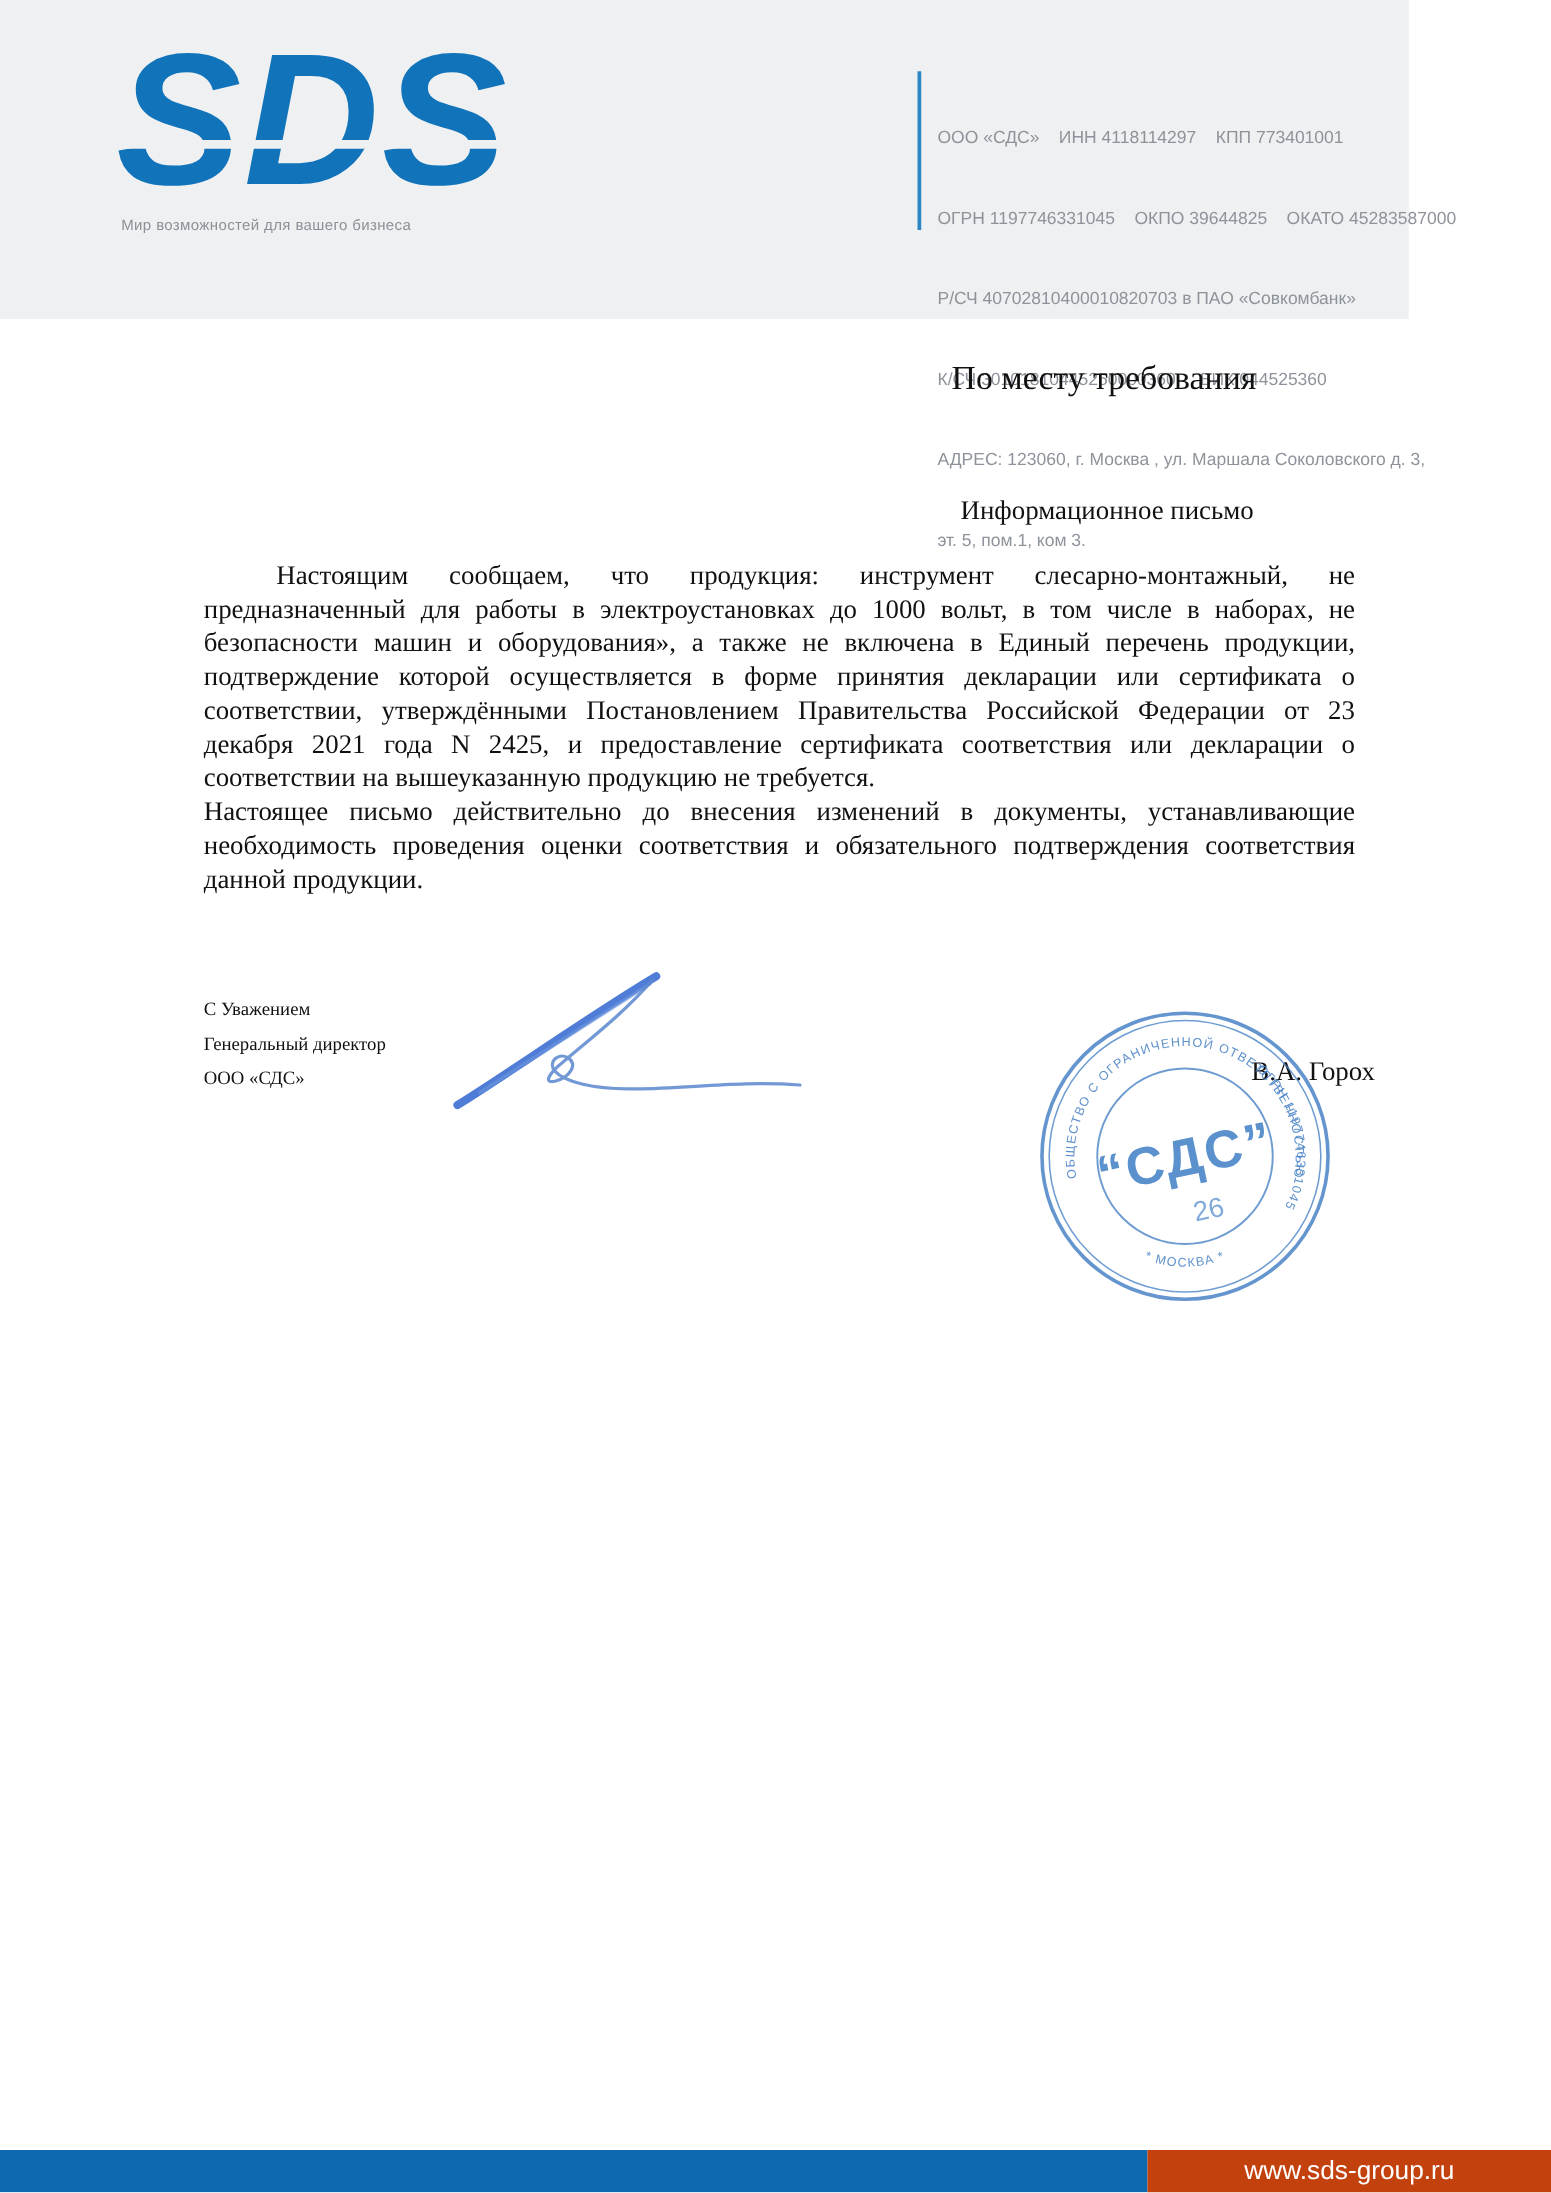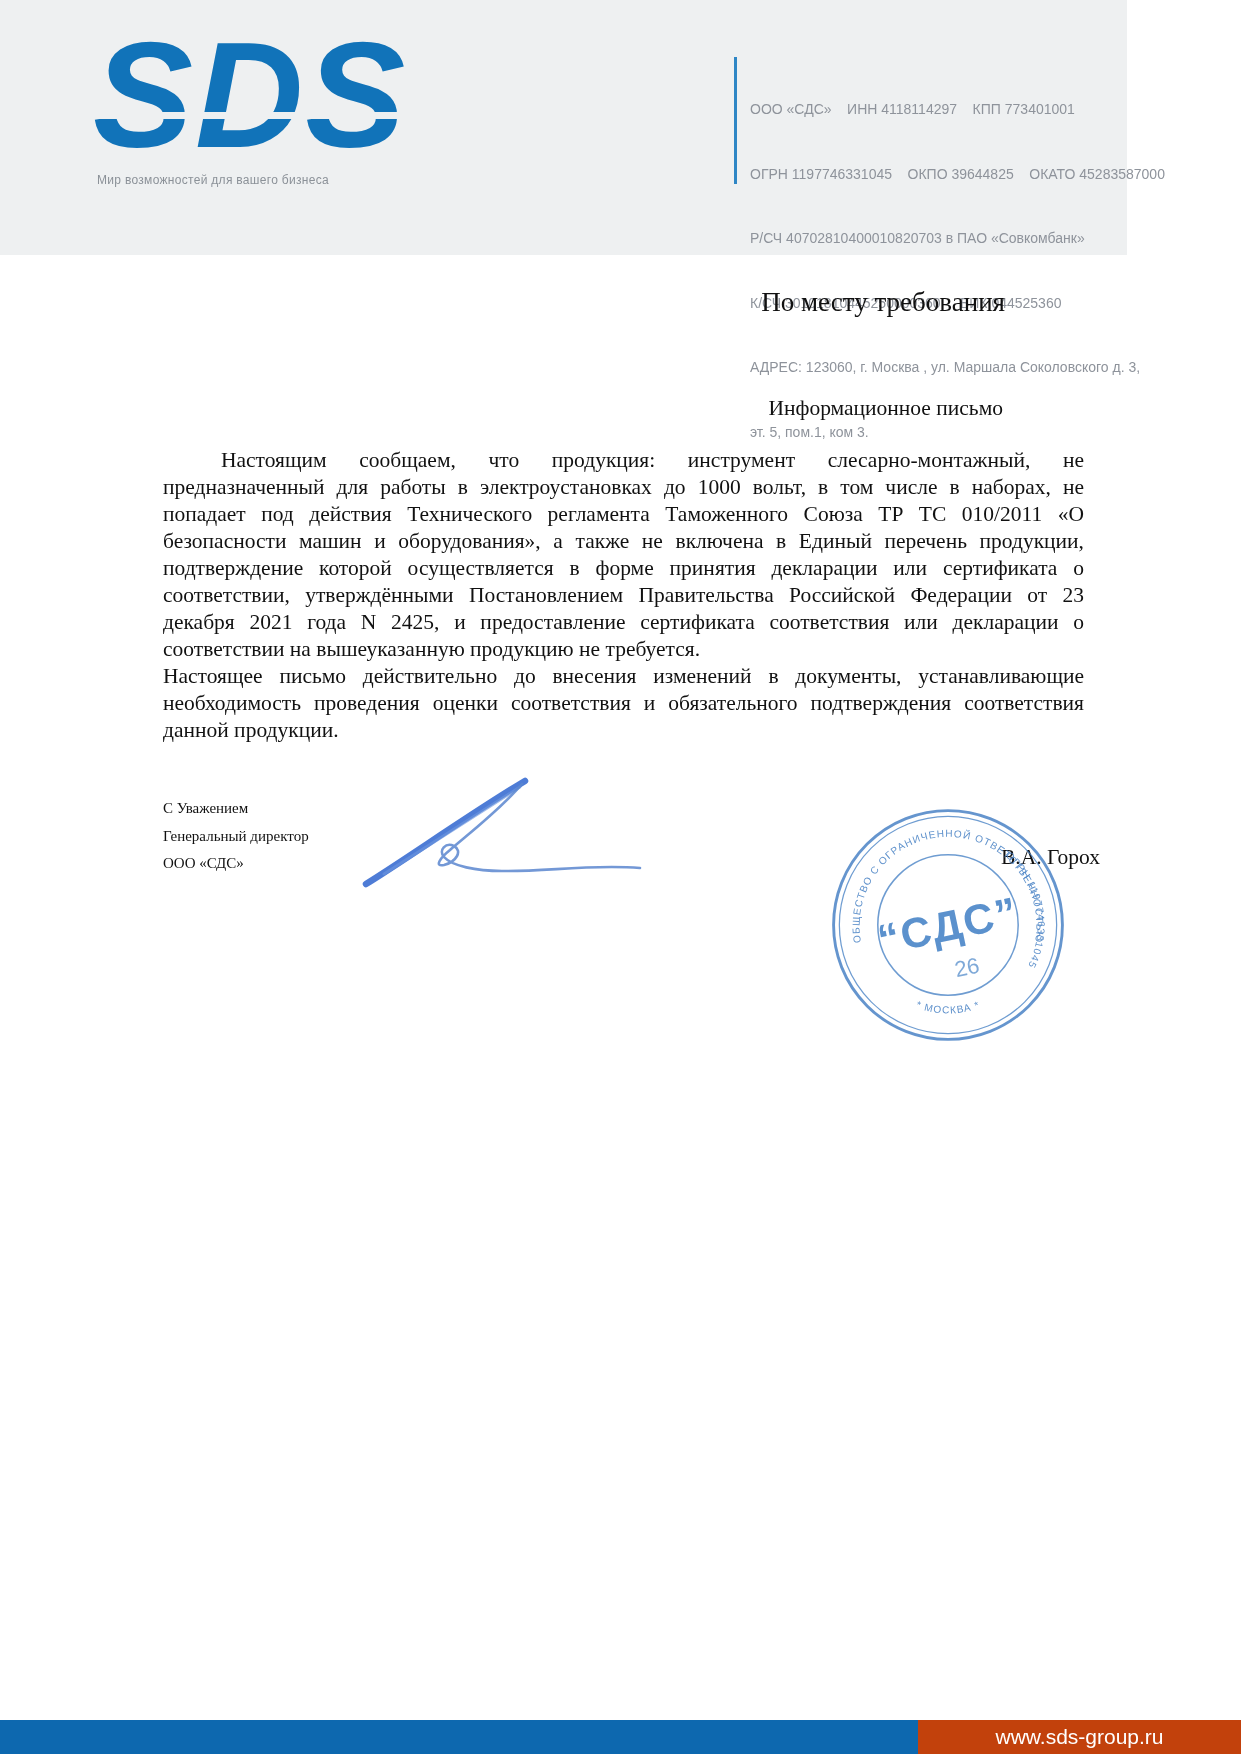--- a/index.html
+++ b/index.html
@@ -82,21 +82,20 @@
 
   <div class="ref-block">
     <div>По месту требования</div>
   </div>
 
   <div class="doc-title">Информационное письмо</div>
 
   <div class="body-text">
     <div class="bline indent">Настоящим сообщаем, что продукция: инструмент слесарно-монтажный, не</div>
     <div class="bline">предназначенный для работы в электроустановках до 1000 вольт, в том числе в наборах, не</div>
-    <div class="bline">попадает под действия Технического регламента Таможенного Союза ТР ТС 010/2011 «О</div>
     <div class="bline">безопасности машин и оборудования», а также не включена в Единый перечень продукции,</div>
     <div class="bline">подтверждение которой осуществляется в форме принятия декларации или сертификата о</div>
     <div class="bline">соответствии, утверждёнными Постановлением Правительства Российской Федерации от 23</div>
     <div class="bline">декабря 2021 года N 2425, и предоставление сертификата соответствия или декларации о</div>
     <div class="bline short">соответствии на вышеуказанную продукцию не требуется.</div>
     <div class="bline">Настоящее письмо действительно до внесения изменений в документы, устанавливающие</div>
     <div class="bline">необходимость проведения оценки соответствия и обязательного подтверждения соответствия</div>
     <div class="bline short">данной продукции.</div>
   </div>
 

